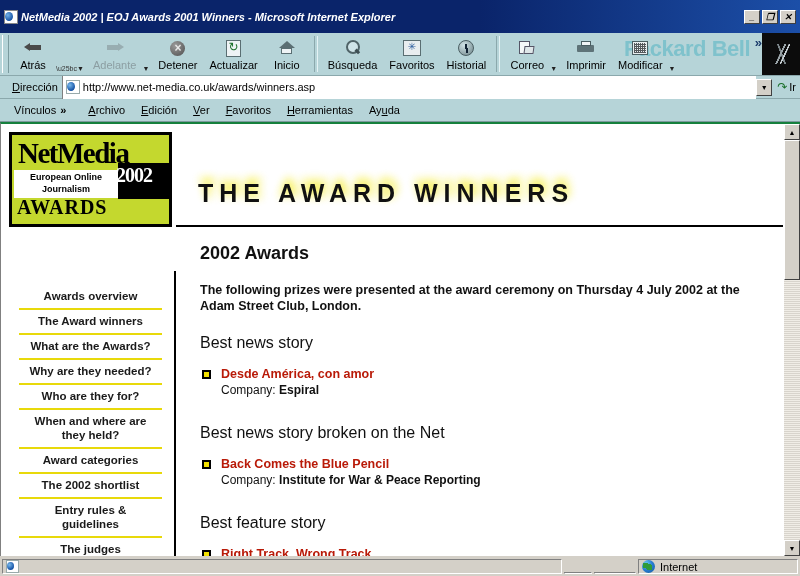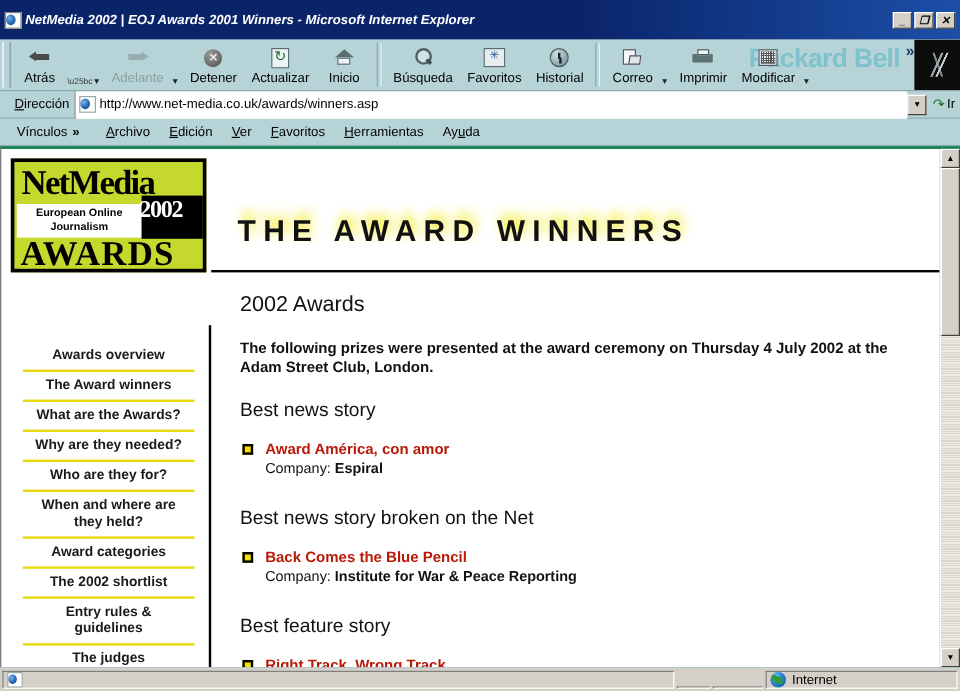--- a/index.html
+++ b/index.html
@@ -299,21 +299,21 @@
     position: absolute; left: 106px; top: 28px; width: 54px; height: 36px;
     background: #000;
   }
   .logo-2002 {
     position: absolute; left: 104px; top: 29px;
     font-size: 20px; font-weight: bold; color: #fff; letter-spacing: -1px;
     font-family: "Liberation Serif", serif;
   }
   .logo-awards {
     position: absolute; left: 5px; top: 61px;
-    font-size: 29px; font-weight: bold; color: #000; letter-spacing: 1px;
+    font-size: 20px; font-weight: bold; color: #000; letter-spacing: 1px;
     font-family: "Liberation Serif", serif;
   }
   .banner-cell { flex: 1; position: relative; padding-left: 20px; }
   .banner-title {
     position: absolute; left: 22px; top: 55px;
     font-size: 25px; font-weight: bold; color: #111;
     letter-spacing: 6px; white-space: nowrap;
     font-family: "Liberation Sans", sans-serif;
   }
   .banner-glow {
@@ -338,21 +338,21 @@
   .nav-item {
     font-size: 11.5px; font-weight: bold; color: #1a1a1a;
     text-align: center; padding: 4px 8px 5px 8px;
     border-bottom: 2px solid #e8d90a;
     margin: 0 12px 0 18px; line-height: 14px;
   }
   .nav-item:last-child { border-bottom: 2px solid #e8d90a; }
 
   .content-col { flex: 1; padding: 16px 12px 0 24px; box-sizing: border-box; }
   .h-main {
-    font-size: 18px; font-weight: normal; color: #111; margin: 0 0 18px 0;
+    font-size: 18px; font-weight: bold; color: #111; margin: 0 0 18px 0;
     font-family: "Liberation Sans", sans-serif;
   }
   .intro {
     font-size: 12.5px; font-weight: bold; color: #111;
     line-height: 16px; margin-bottom: 20px;
   }
   .cat-title {
     font-size: 16px; color: #111; margin: 0 0 14px 0; font-weight: normal;
     font-family: "Liberation Sans", sans-serif;
   }
@@ -614,21 +614,21 @@
           </div>
 
           <div class="content-col">
             <div class="h-main">2002 Awards</div>
             <div class="intro">The following prizes were presented at the award ceremony on Thursday 4 July 2002 at the Adam Street Club, London.</div>
 
             <div class="cat-title">Best news story</div>
             <div class="winner">
               <div class="bullet"></div>
               <div class="winner-text">
-                <div class="winner-title">Award América, con amor</div>
+                <div class="winner-title">Desde América, con amor</div>
                 <div class="winner-company">
                   <span>Company:</span>
                   <b>Espiral</b>
                 </div>
               </div>
             </div>
 
             <div class="cat-title">Best news story broken on the Net</div>
             <div class="winner">
               <div class="bullet"></div>

